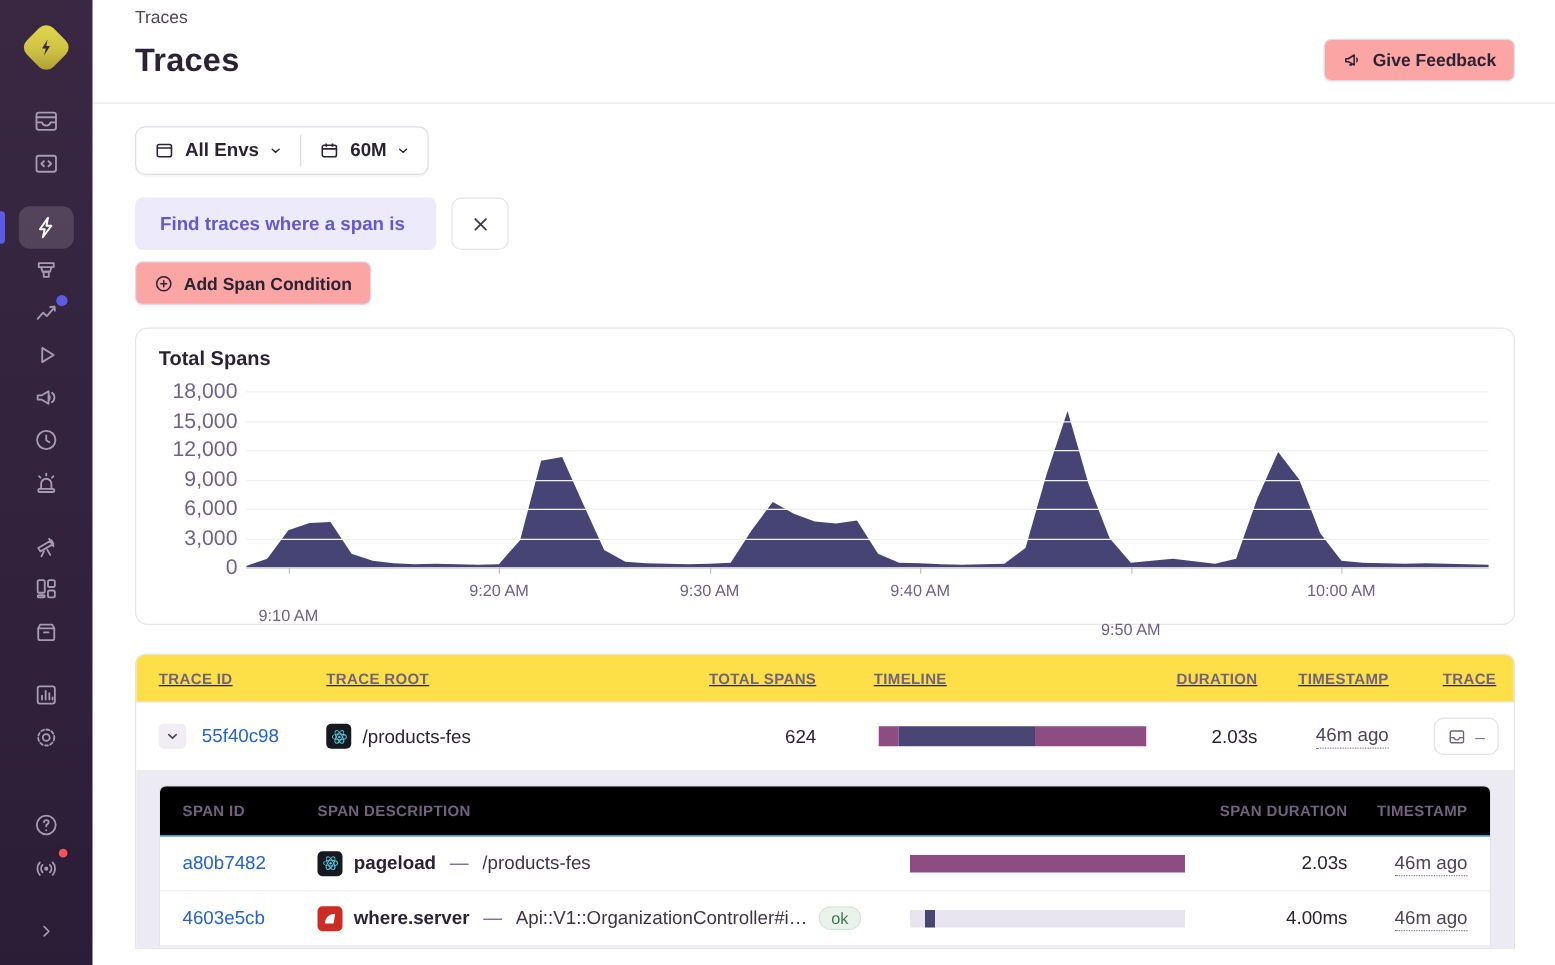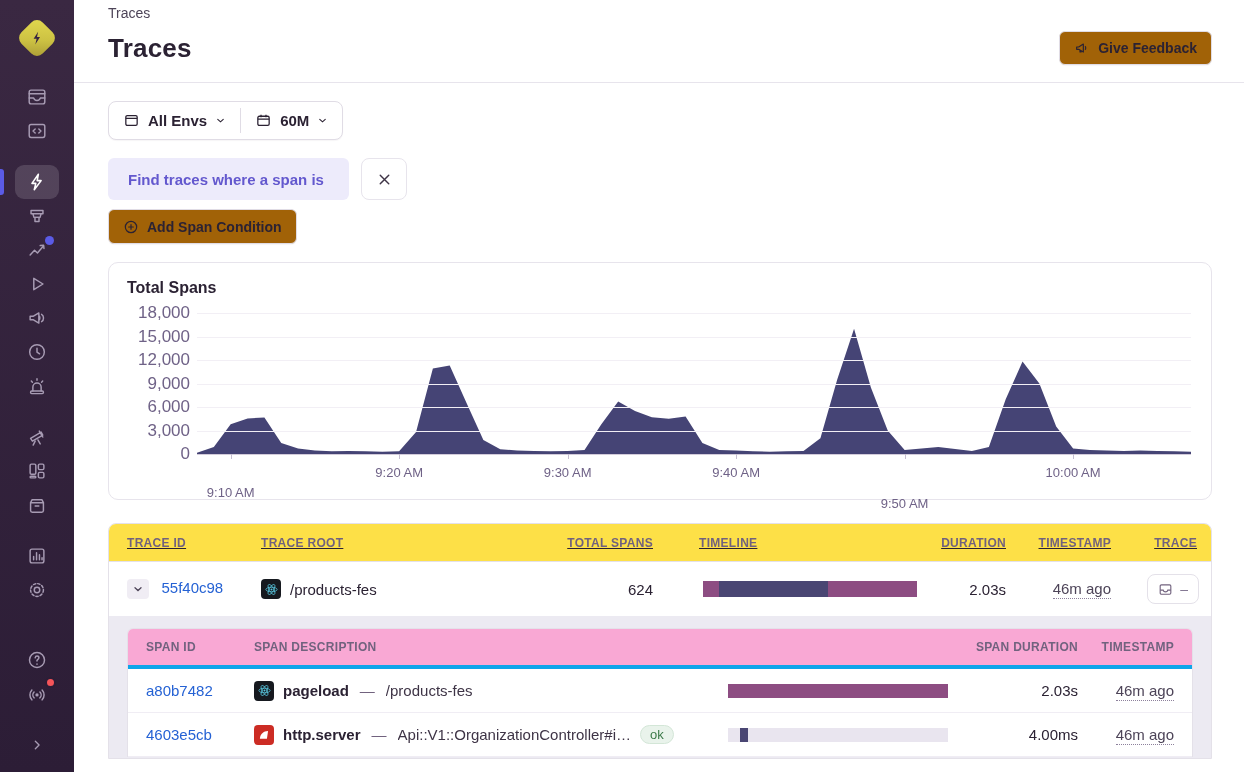--- a/index.html
+++ b/index.html
@@ -28,21 +28,21 @@
   .dot-blue { width:9px; height:9px; background:#5b5be6; top:3px; right:5px; }
   .dot-red { width:11px; height:11px; background:#f55459; top:0; right:3px; border:2px solid #2c1d36; }
   .nav-bottom { margin-top:auto; margin-bottom:10px; display:flex; flex-direction:column; align-items:center; }
 
   
   .main { margin-left:74px; width:1170px; height:772px; position:relative; }
   .topbar { padding:4px 32px 0 34px; }
   .breadcrumb { font-size:14px; color:#4d4458; padding-top:1px; }
   .header-row { display:flex; align-items:center; justify-content:space-between; margin-top:10px; }
   .page-title { font-size:26px; font-weight:700; color:#2b2233; letter-spacing:.2px; }
-  .btn { display:inline-flex; align-items:center; gap:8px; background:#a16207;
+  .btn { display:inline-flex; align-items:center; gap:8px; background:#fca5a5;
     border:1px solid #e0dce5; border-radius:6px; font-weight:700; font-size:14px;
     color:#2b2233; cursor:pointer; }
   .feedback-btn { height:34px; padding:0 14px; box-shadow:0 1px 1px rgba(43,34,51,.04); }
   .hr { border-top:1px solid #e7e4ec; margin-top:17px; }
 
   .content { padding:18px 32px 0 34px; }
   .seg-control { display:inline-flex; align-items:stretch; border:1px solid #e0dce5;
     border-radius:8px; height:39px; box-shadow:0 1px 1px rgba(43,34,51,.04); background:#fff; }
   .seg-btn { display:flex; align-items:center; gap:8px; padding:0 14px; font-weight:700;
     font-size:15px; color:#2b2233; cursor:pointer; background:transparent; border:none; }
@@ -96,21 +96,21 @@
   .bar-wrap { position:relative; height:16px; margin-left:42px; width:214px; }
   .bar-seg { position:absolute; top:0; height:100%; }
   .ts { font-size:15px; color:#4d4458; border-bottom:1px dotted #8d819c; display:inline-block; line-height:19px; }
   .issues-pill { display:inline-flex; align-items:center; gap:7px; border:1px solid #e4e1e9;
     border-radius:8px; height:30px; padding:0 10px; color:#857994; font-size:14px; background:#fff; margin-right:12px; }
 
   
   .expanded { background:#eceaf2; padding:12px 18px 0 18px; height:142px; }
   .nested { background:#fff; border-radius:6px 6px 0 0; border:1px solid #e4e1e9; border-bottom:none; overflow:hidden; }
   .n-grid { display:grid; grid-template-columns:122px 1fr 238px 120px 110px; align-items:center; }
-  .n-head { background:#f9a8d4; border-bottom:4px solid #0ea5e9; height:40px; }
+  .n-head { background:#000000; border-bottom:1px solid #0ea5e9; height:40px; }
   .n-row { height:44px; border-bottom:1px solid #f0edf4; }
   .desc-cell { display:flex; align-items:center; gap:9px; font-size:15px; color:#2b2233; min-width:0; }
   .desc-op { font-weight:700; }
   .desc-dash { color:#71627e; padding:0 2px; }
   .desc-text { color:#3e3446; white-space:nowrap; overflow:hidden; text-overflow:ellipsis; }
   .ok-badge { font-size:13px; color:#3c7a49; background:#e9f3eb; border:1px solid #d3e6d7;
     border-radius:11px; padding:1px 9px; flex:none; }
   .n-bar-wrap { position:relative; height:14px; width:220px; }
   .n-track { position:absolute; inset:0; background:#e9e5ef; }
   .pr-18 { padding-right:18px; }
@@ -431,21 +431,21 @@
           </div>
 
           <div class="n-grid n-row">
             <div class="td c1"><a class="link">4603e5cb</a></div>
             <div class="td desc-cell">
               <span class="plat-icon plat-ruby">
                 <svg width="14" height="14" viewBox="0 0 24 24">
                     <path d="M5 18.5C5.3 10.5 11 5.5 19 5.3L17 18.5z" fill="#fff"></path>
                   </svg>
               </span>
-              <span class="desc-op">http.server</span>
+              <span class="desc-op">where.server</span>
               <span class="desc-dash">—</span>
               <span class="desc-text">Api::V1::OrganizationController#i…</span>
               <span class="ok-badge">ok</span>
             </div>
             <div class="td">
                 <div class="n-bar-wrap">
                   <div class="n-track" style="background: rgb(233, 229, 239);"></div>
                   <div class="bar-seg" style="left: 5.5%; width: 3.4%; background: rgb(74, 70, 115);"></div>
                 </div>
               </div>

